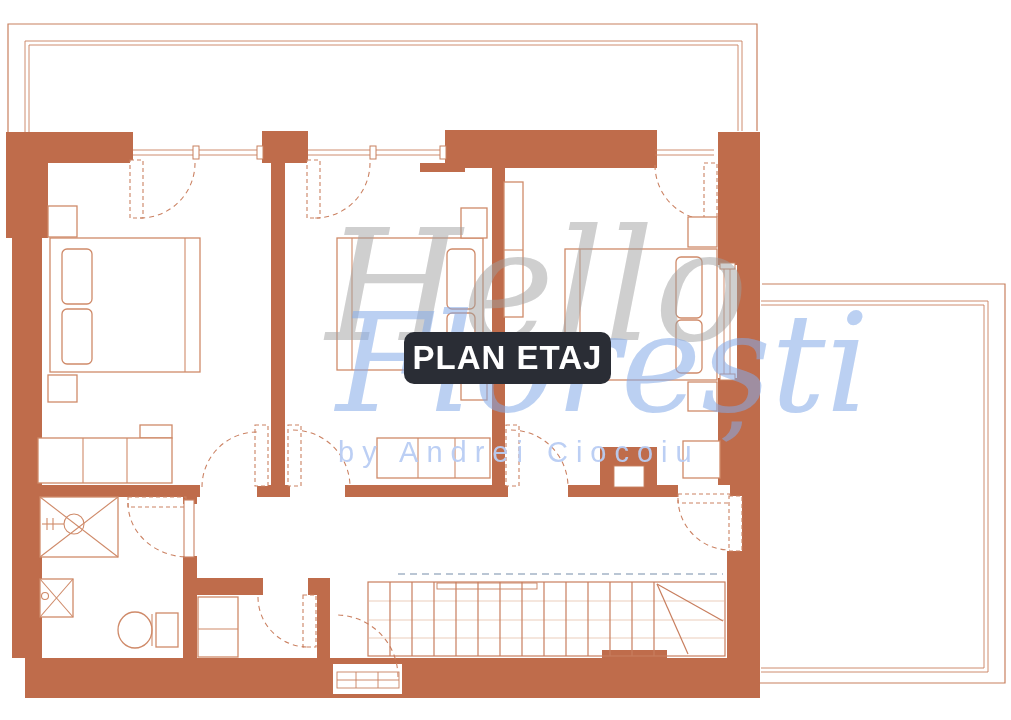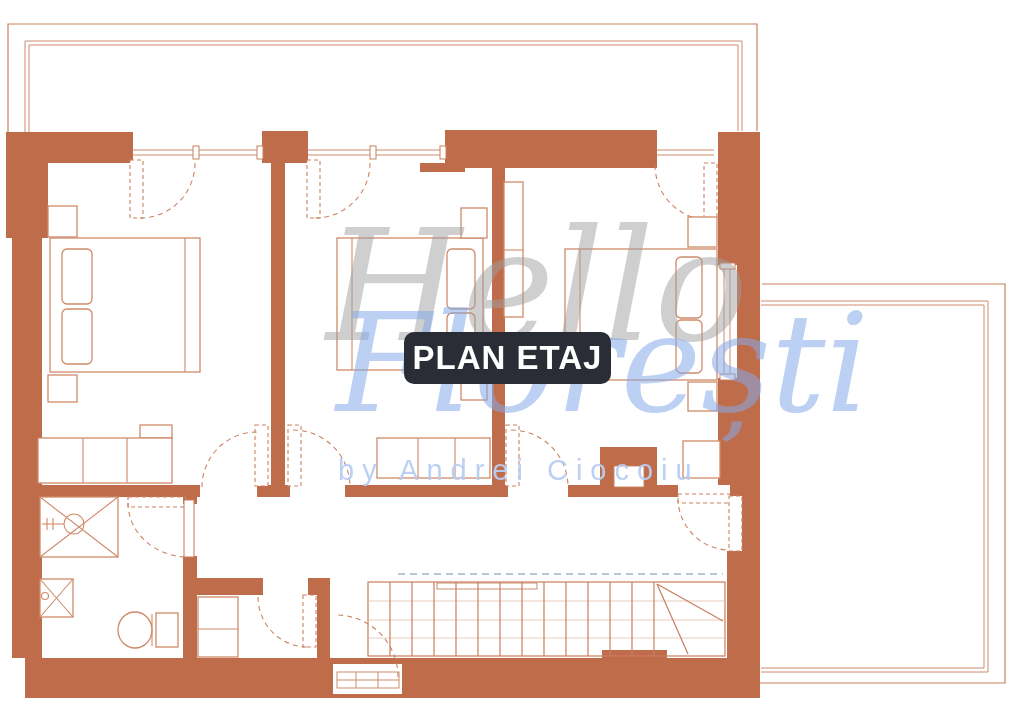--- a/index.html
+++ b/index.html
@@ -30,21 +30,21 @@
   .plank{fill:none;stroke:var(--plank);stroke-width:0.8;}
   .guide{fill:none;stroke:var(--guide);stroke-width:1.4;stroke-dasharray:7 5;}
 
   
   .wm{position:absolute;z-index:2;pointer-events:none;white-space:nowrap;
       font-family:"DejaVu Serif","Liberation Serif",serif;font-style:italic;line-height:1;}
   #wm-title{left:326px;top:208px;font-size:156px;color:var(--watermark-gray);opacity:.5;}
   #wm-subtitle{left:336px;top:296px;font-size:136px;color:var(--watermark-blue);opacity:.55;}
   #wm-byline{left:338px;top:438px;font-size:29px;font-style:normal;
              font-family:"Liberation Sans",sans-serif;letter-spacing:8px;
-             color:var(--byline-blue);opacity:.95;margin-top:18px;}
+             color:var(--byline-blue);opacity:.95;}
 
   
   #badge{position:absolute;z-index:3;left:404px;top:332px;width:207px;height:52px;
          background:var(--badge-bg);border-radius:10px;display:flex;
          align-items:center;justify-content:center;}
   #badge span{color:var(--badge-text);font-size:33px;letter-spacing:1px;
               font-family:"Liberation Sans",sans-serif;font-weight:700;}
 </style>
 </head>
 <body>

